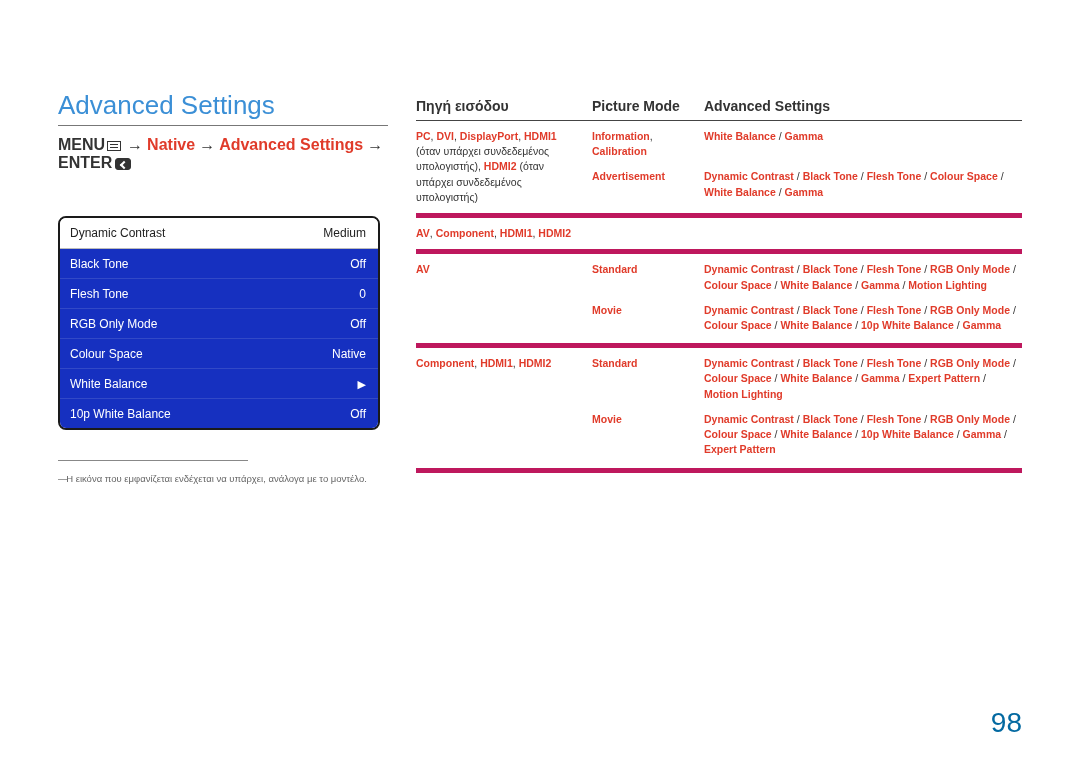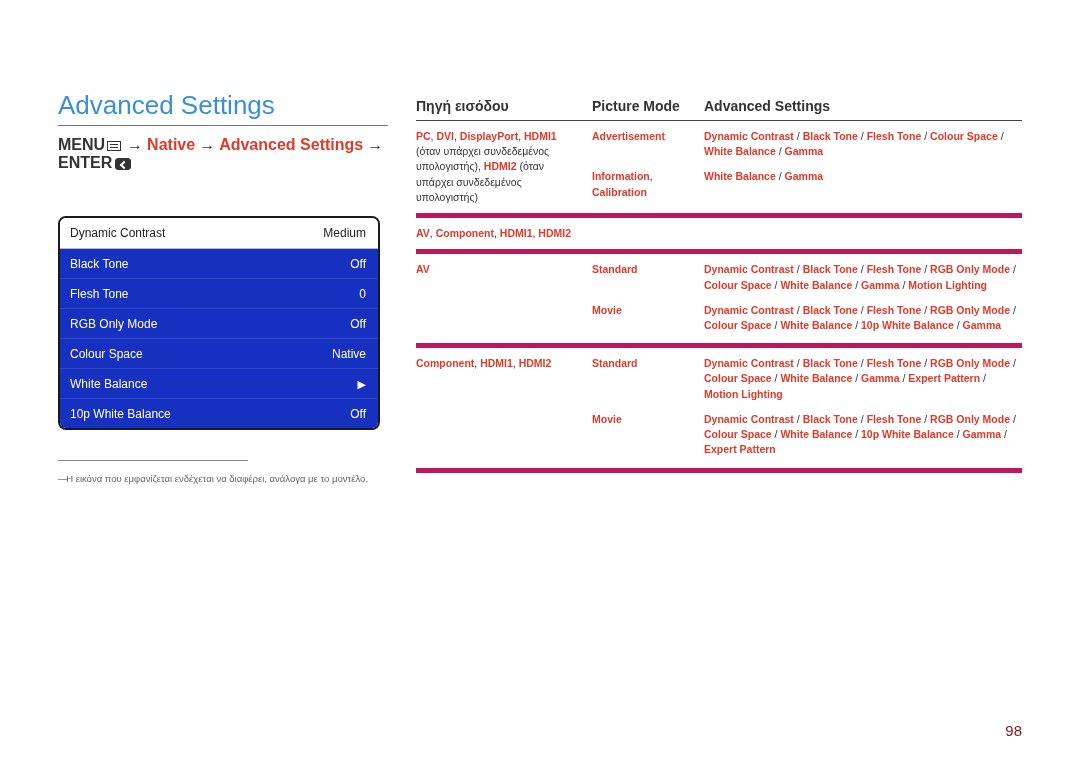--- a/index.html
+++ b/index.html
@@ -151,22 +151,22 @@
     font-size: 10.5px;
     line-height: 1.45;
   }
   .r { color: #e03b2a; font-weight: bold; }
   .b { color: #333; }
 
   .page-number {
     position: absolute;
     bottom: 24px;
     right: 58px;
-    font-size: 15px;
-    color: #7f1d1d;
+    font-size: 28px;
+    color: #0369a1;
   }
 </style>
 </head>
 <body>
 
 <div class="content-wrap">
   <div class="left-col">
     <h1 class="page-title">Advanced Settings</h1>
 
     <div class="breadcrumb">
@@ -206,40 +206,40 @@
           <span class="osd-label">White Balance</span>
           <span class="osd-value"><span class="arrow-r">▶</span></span>
         </div>
         <div class="osd-row">
           <span class="osd-label">10p White Balance</span>
           <span class="osd-value">Off</span>
         </div>
       </div>
 
     <div class="divider-short"></div>
-    <div class="footnote">Η εικόνα που εμφανίζεται ενδέχεται να διαφέρει, ανάλογα με το μοντέλο.</div>
+    <div class="footnote">Η εικόνα που εμφανίζεται ενδέχεται να υπάρχει, ανάλογα με το μοντέλο.</div>
   </div>
 
   <div class="right-col">
     <div class="table-header">
       <div class="th col1">Πηγή εισόδου</div>
       <div class="th col2">Picture Mode</div>
       <div class="th col3">Advanced Settings</div>
     </div>
     <div class="data-area" id="data-area">
         <div class="group">
           <div class="col1-cell"><span class="r">PC</span><span class="b">, </span><span class="r">DVI</span><span class="b">, </span><span class="r">DisplayPort</span><span class="b">, </span><span class="r">HDMI1</span><span class="b"> (όταν υπάρχει συνδεδεμένος υπολογιστής), </span><span class="r">HDMI2</span><span class="b"> (όταν υπάρχει συνδεδεμένος υπολογιστής)</span></div>
           <div class="rows">
             <div class="subrow">
+              <div class="col2-cell"><span class="r">Information</span><span class="b">, </span><span class="r">Calibration</span></div>
+              <div class="col3-cell"><span class="r">White Balance</span><span class="b"> / </span><span class="r">Gamma</span></div>
+            </div>
+            <div class="subrow">
               <div class="col2-cell"><span class="r">Advertisement</span></div>
               <div class="col3-cell"><span class="r">Dynamic Contrast</span><span class="b"> / </span><span class="r">Black Tone</span><span class="b"> / </span><span class="r">Flesh Tone</span><span class="b"> / </span><span class="r">Colour Space</span><span class="b"> / </span><span class="r">White Balance</span><span class="b"> / </span><span class="r">Gamma</span></div>
-            </div>
-            <div class="subrow">
-              <div class="col2-cell"><span class="r">Information</span><span class="b">, </span><span class="r">Calibration</span></div>
-              <div class="col3-cell"><span class="r">White Balance</span><span class="b"> / </span><span class="r">Gamma</span></div>
             </div>
           </div>
         </div>
         <div class="group">
           <div class="col1-cell"><span class="r">AV</span><span class="b">, </span><span class="r">Component</span><span class="b">, </span><span class="r">HDMI1</span><span class="b">, </span><span class="r">HDMI2</span></div>
         </div>
         <div class="group">
           <div class="col1-cell"><span class="r">AV</span></div>
           <div class="rows">
             <div class="subrow">

